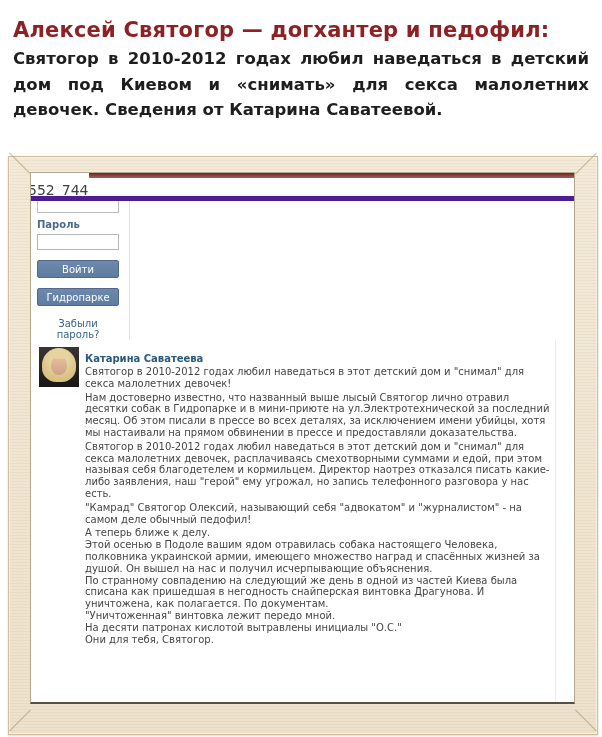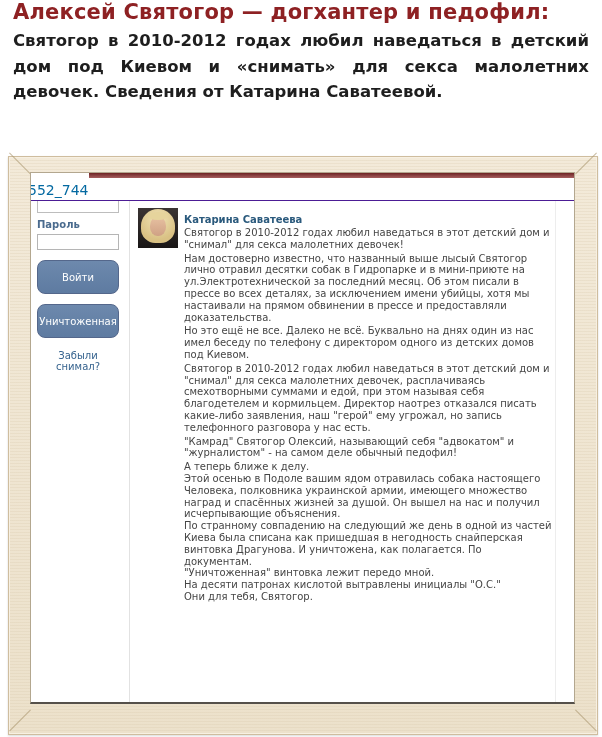--- a/index.html
+++ b/index.html
@@ -7,20 +7,21 @@
   body {
     width:602px; height:737px;
     position:relative;
     font-family:"DejaVu Sans", sans-serif;
     overflow:hidden;
   }
 
   
   .article { padding:0 13px; }
   .page-title {
+    margin-top:18px;
     font-size:21px; font-weight:bold;
     color:#8e2123;
     letter-spacing:.2px;
   }
   .intro {
     margin-top:4px;
     font-size:16.5px; font-weight:bold;
     color:#1e1e1e;
     line-height:25.5px;
     text-align:justify;
@@ -49,51 +50,51 @@
     overflow:hidden;
   }
 
   
   .vk-redbar {
     position:absolute; top:0; left:58px; right:0; height:5px;
     background:linear-gradient(#6e2324, #a65f5f);
   }
   .vk-header {
     height:28px;
-    border-bottom:1px solid #4c1d95;
+    border-bottom:5px solid #4c1d95;
     padding-top:9px;
-    font-size:14px; color:#0369a1;
+    font-size:14px; color:#404040;
     overflow:hidden;
   }
   .vk-header span { margin-left:-3px; }
 
-  .vk-body { display:flex; height:calc(100% - 28px); }
+  .vk-body { display:flex; height:calc(100% - 28px);flex-direction:column; }
 
   .vk-sidebar {
     width:99px; flex:0 0 99px;
     border-right:1px solid #e2e2e2;
   }
   .side-inner { width:82px; margin-left:6px; }
   .input-stub {
     height:12px; border:1px solid #bdbdbd; border-top:none; background:#fff;
   }
   .pass-label {
     margin-top:6px;
     font-size:10px; font-weight:bold; color:#4a6b8e;
   }
   .pass-input {
     margin-top:4px; width:100%; height:16px;
     border:1px solid #b5b5b5; background:#fff;
     font-size:10px; padding:0 3px;
   }
   .vk-btn {
     display:block; width:100%;
-    margin-top:10px; height:34px;
+    margin-top:10px; height:18px;
     background:linear-gradient(#6d89ad,#5e7ba1);
-    border:1px solid #54678b; border-radius:8px;
+    border:1px solid #54678b; border-radius:2px;
     color:#fff; font-size:10px; font-family:"DejaVu Sans",sans-serif;
     cursor:pointer; text-align:center; line-height:15px;
   }
   .forgot {
     display:block; margin-top:12px; text-align:center;
     font-size:10px; color:#36638e; text-decoration:none;
   }
 
   .vk-main {
     flex:1; position:relative;
@@ -156,39 +157,38 @@
       <span>552_744</span>
     </div>
 
     <div class="vk-body">
       <div class="vk-sidebar">
         <div class="side-inner">
           <div class="input-stub"></div>
           <div class="pass-label">Пароль</div>
           <input class="pass-input" type="password" value="" style="">
           <button class="vk-btn">Войти</button>
-          <button class="vk-btn">Уничтоженная</button>
-          <a class="forgot" href="#">Забыли снимал?</a>
+          <button class="vk-btn">Гидропарке</button>
+          <a class="forgot" href="#">Забыли пароль?</a>
         </div>
       </div>
 
       <div class="vk-main">
         <div class="content-edge"></div>
 
         <div class="avatar">
           <div class="hair"></div>
           <div class="face"></div>
           <div class="fringe"></div>
         </div>
 
         <div class="post">
           <a class="author" href="#">Катарина Саватеева</a>
           <p class="tight">Святогор в 2010-2012 годах любил наведаться в этот детский дом и "снимал" для секса малолетних девочек!</p>
           <p>Нам достоверно известно, что названный выше лысый Святогор лично отравил десятки собак в Гидропарке и в мини-приюте на ул.Электротехнической за последний месяц. Об этом писали в прессе во всех деталях, за исключением имени убийцы, хотя мы настаивали на прямом обвинении в прессе и предоставляли доказательства.</p>
-          <p>Но это ещё не все. Далеко не всё. Буквально на днях один из нас имел беседу по телефону с директором одного из детских домов под Киевом.</p>
           <p>Святогор в 2010-2012 годах любил наведаться в этот детский дом и "снимал" для секса малолетних девочек, расплачиваясь смехотворными суммами и едой, при этом называя себя благодетелем и кормильцем. Директор наотрез отказался писать какие-либо заявления, наш "герой" ему угрожал, но запись телефонного разговора у нас есть.</p>
           <p>"Камрад" Святогор Олексий, называющий себя "адвокатом" и "журналистом" - на самом деле обычный педофил!</p>
           <p>А теперь ближе к делу.
 Этой осенью в Подоле вашим ядом отравилась собака настоящего Человека, полковника украинской армии, имеющего множество наград и спасённых жизней за душой. Он вышел на нас и получил исчерпывающие объяснения.
 По странному совпадению на следующий же день в одной из частей Киева была списана как пришедшая в негодность снайперская винтовка Драгунова. И уничтожена, как полагается. По документам.
 "Уничтоженная" винтовка лежит передо мной.
 На десяти патронах кислотой вытравлены инициалы "О.С."
 Они для тебя, Святогор.</p>
           
           

